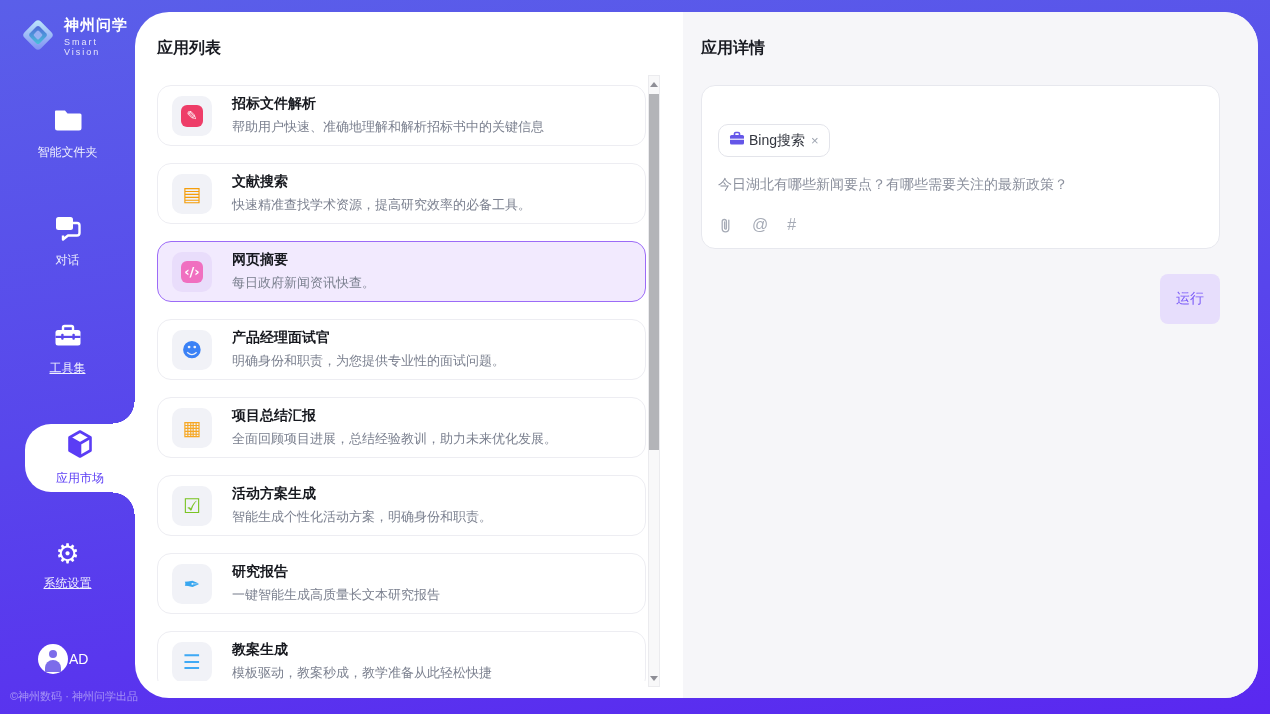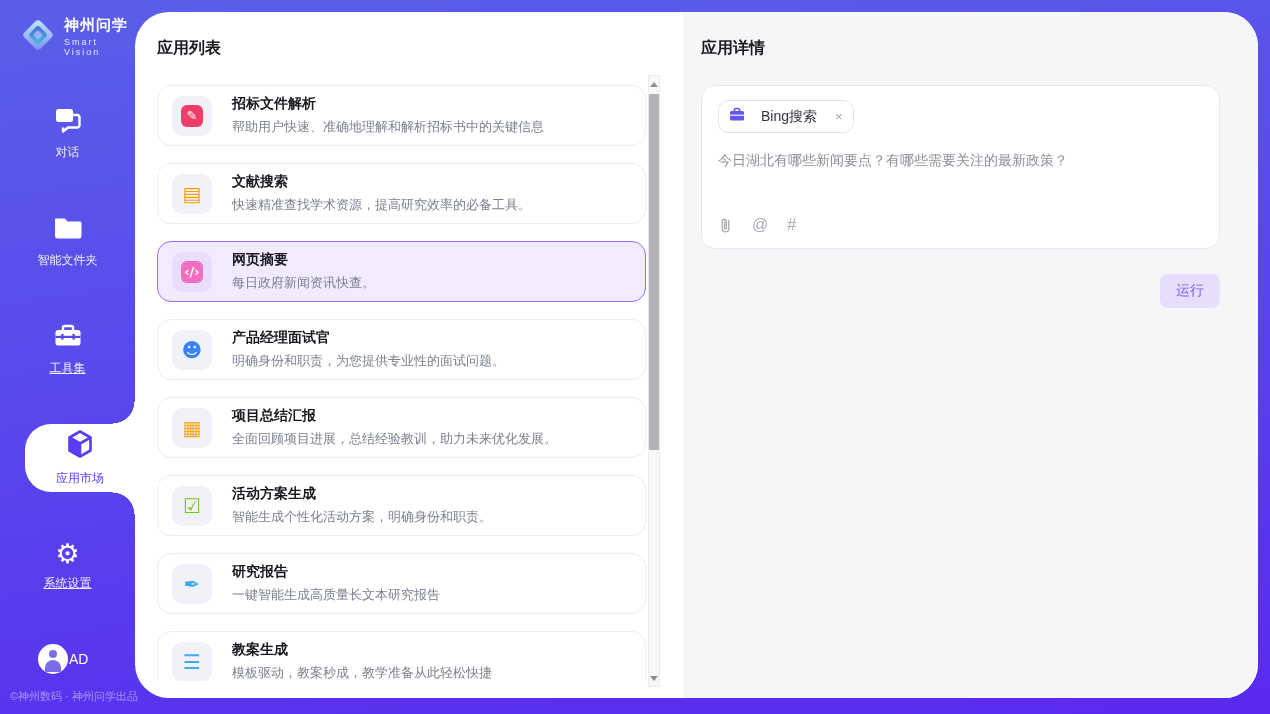--- a/index.html
+++ b/index.html
@@ -67,30 +67,30 @@
   .tri-up { width:0; height:0; border-left:4px solid transparent; border-right:4px solid transparent;
             border-bottom:5px solid #8E8E96; }
   .tri-down { width:0; height:0; border-left:4px solid transparent; border-right:4px solid transparent;
             border-top:5px solid #8E8E96; }
   .sb-thumb { position:absolute; left:0; top:18px; width:10px; height:356px; background:#B3B4B8; cursor:pointer; }
 
   
   .detail-panel { flex:1; background:#F6F6F9; padding:26px 38px 0 18px; position:relative; }
   .input-card { margin-top:26px; width:519px; height:164px; background:#fff; border:1px solid #E7E8EE;
                 border-radius:14px; padding:14px 16px 12px; display:flex; flex-direction:column; }
-  .tool-tag { display:inline-flex; align-self:flex-start; align-items:center; gap:16px;
-              border:1px solid #E3E4EA; border-radius:10px; padding:6px 10px; background:#fff; cursor:pointer; }
+  .tool-tag { display:inline-flex; align-self:flex-start; align-items:center; gap:4px;
+              border:1px solid #E3E4EA; border-radius:10px; padding:6px 10px; background:#fff; cursor:pointer;margin-top:24px; }
   .tool-tag .tag-label { font-size:14px; color:#33363F; }
   .tool-tag .tag-close { font-size:13px; color:#9CA3AF; margin-left:2px; cursor:pointer; }
   .question { margin-top:17px; font-size:14px; color:#8A8F9C; flex:1; line-height:1.5; }
   .attach-row { display:flex; align-items:center; gap:19px; padding-bottom:2px; }
   .attach { color:#A6ABB6; font-size:16px; cursor:pointer; display:flex; align-items:center; }
   .run-row { display:flex; justify-content:flex-end; margin-top:25px; }
   .run-button { background:#E7DEFC; color:#7A5AF8; font-size:14px; border:none; border-radius:8px;
-                padding:8px 16px; cursor:pointer; font-family:inherit;margin-left:32px; }
+                padding:16px 16px; cursor:pointer; font-family:inherit;margin-left:32px; }
 </style>
 </head>
 <body>
 
 <div class="app">
 
   <div class="sidebar">
     <div class="logo-row">
       <span>
         <svg width="36" height="36" viewBox="0 0 36 36">
@@ -115,34 +115,34 @@
       <span class="logo-text">
         <div class="cn">神州问学</div>
         <div class="en">Smart Vision</div>
       </span>
     </div>
 
     <div class="nav">
       <div class="nav-item">
         <span>
           <svg width="30" height="26" viewBox="0 0 30 26">
+            <path d="M3 3.5h9l2.5 3H27a1.5 1.5 0 0 1 1.5 1.5v13a2.5 2.5 0 0 1-2.5 2.5H4.5A2.5 2.5 0 0 1 2 21V4.5A1 1 0 0 1 3 3.5z" fill="#fff"></path>
+          </svg>
+        </span>
+        <span class="nav-label">智能文件夹</span>
+      </div>
+
+      <div class="nav-item">
+        <span>
+          <svg width="30" height="26" viewBox="0 0 30 26">
             <rect x="3" y="2" width="17" height="13" rx="2.5" fill="#fff"></rect>
             <path d="M10 8h14a2.5 2.5 0 0 1 2.5 2.5V18a2.5 2.5 0 0 1-2.5 2.5h-9l-5 4v-4" fill="none" stroke="#fff" stroke-width="2.4" stroke-linejoin="round"></path>
           </svg>
         </span>
         <span class="nav-label">对话</span>
-      </div>
-
-      <div class="nav-item">
-        <span>
-          <svg width="30" height="26" viewBox="0 0 30 26">
-            <path d="M3 3.5h9l2.5 3H27a1.5 1.5 0 0 1 1.5 1.5v13a2.5 2.5 0 0 1-2.5 2.5H4.5A2.5 2.5 0 0 1 2 21V4.5A1 1 0 0 1 3 3.5z" fill="#fff"></path>
-          </svg>
-        </span>
-        <span class="nav-label">智能文件夹</span>
       </div>
 
       <div class="nav-item">
         <span>
           <svg width="30" height="26" viewBox="0 0 30 26">
             <path d="M10 7V4.5A1.5 1.5 0 0 1 11.5 3h7A1.5 1.5 0 0 1 20 4.5V7" fill="none" stroke="#fff" stroke-width="2.4"></path>
             <rect x="2.5" y="7" width="25" height="15.5" rx="2.5" fill="#fff"></rect>
             <rect x="2.5" y="12.8" width="25" height="2.2" fill="#5A48EC"></rect>
             <rect x="8.2" y="10.8" width="2.4" height="6" rx="1" fill="#5A48EC"></rect>
             <rect x="19.4" y="10.8" width="2.4" height="6" rx="1" fill="#5A48EC"></rect>

